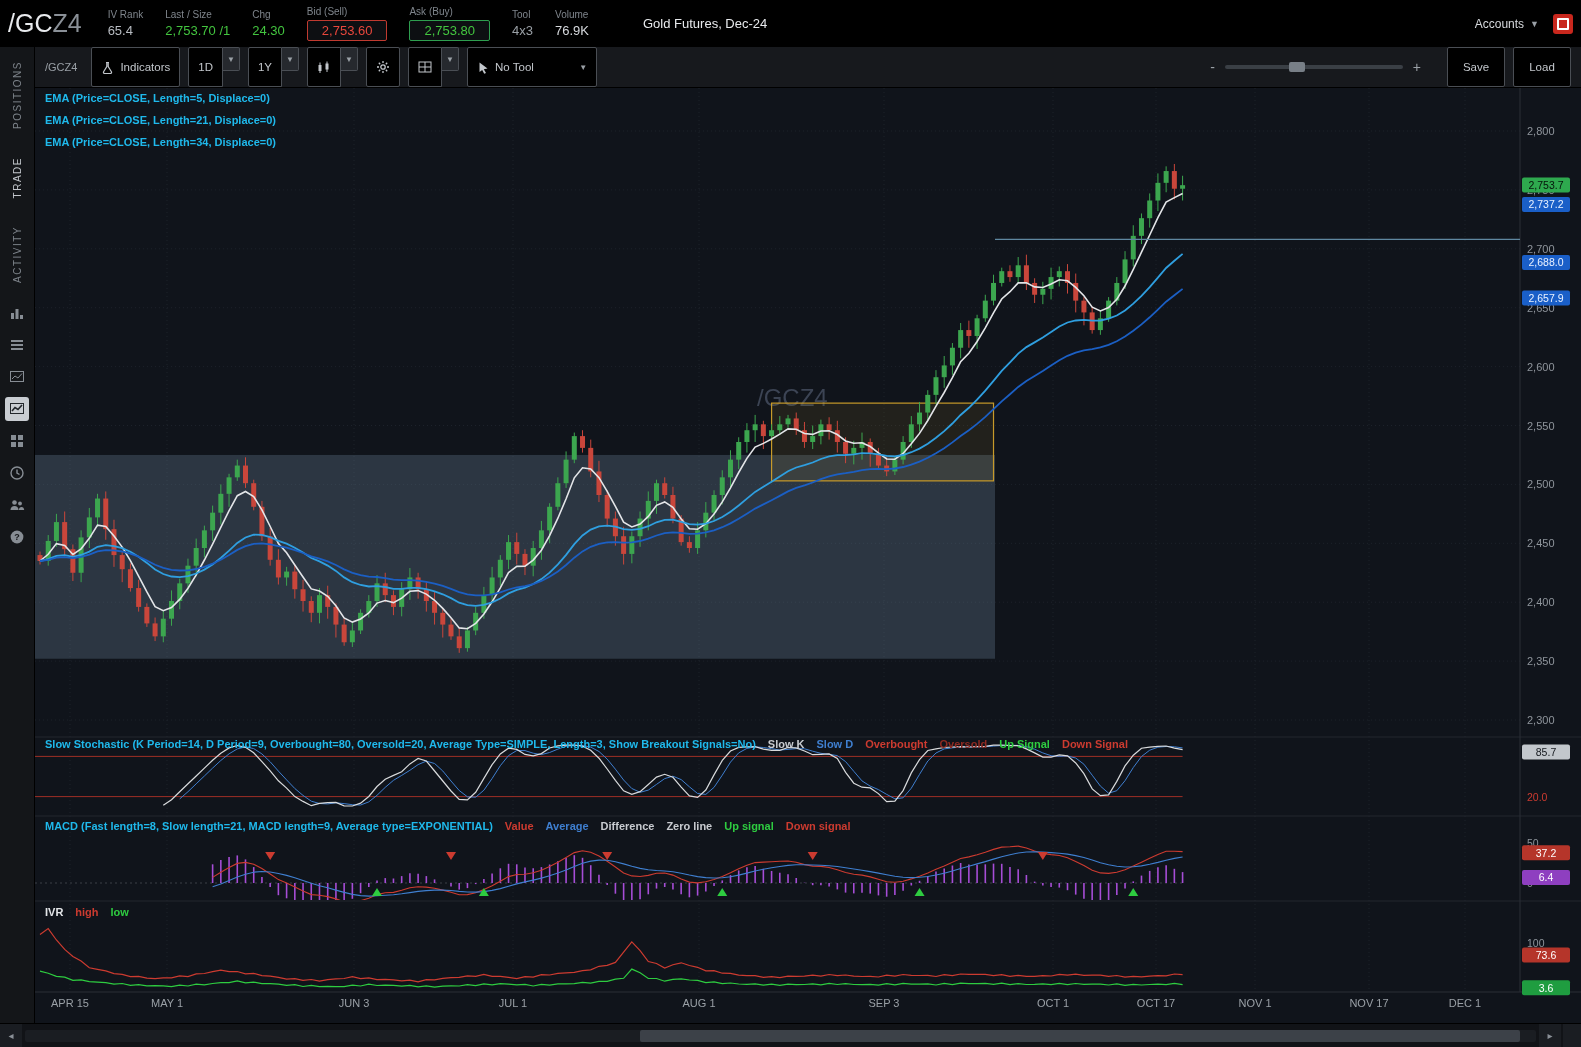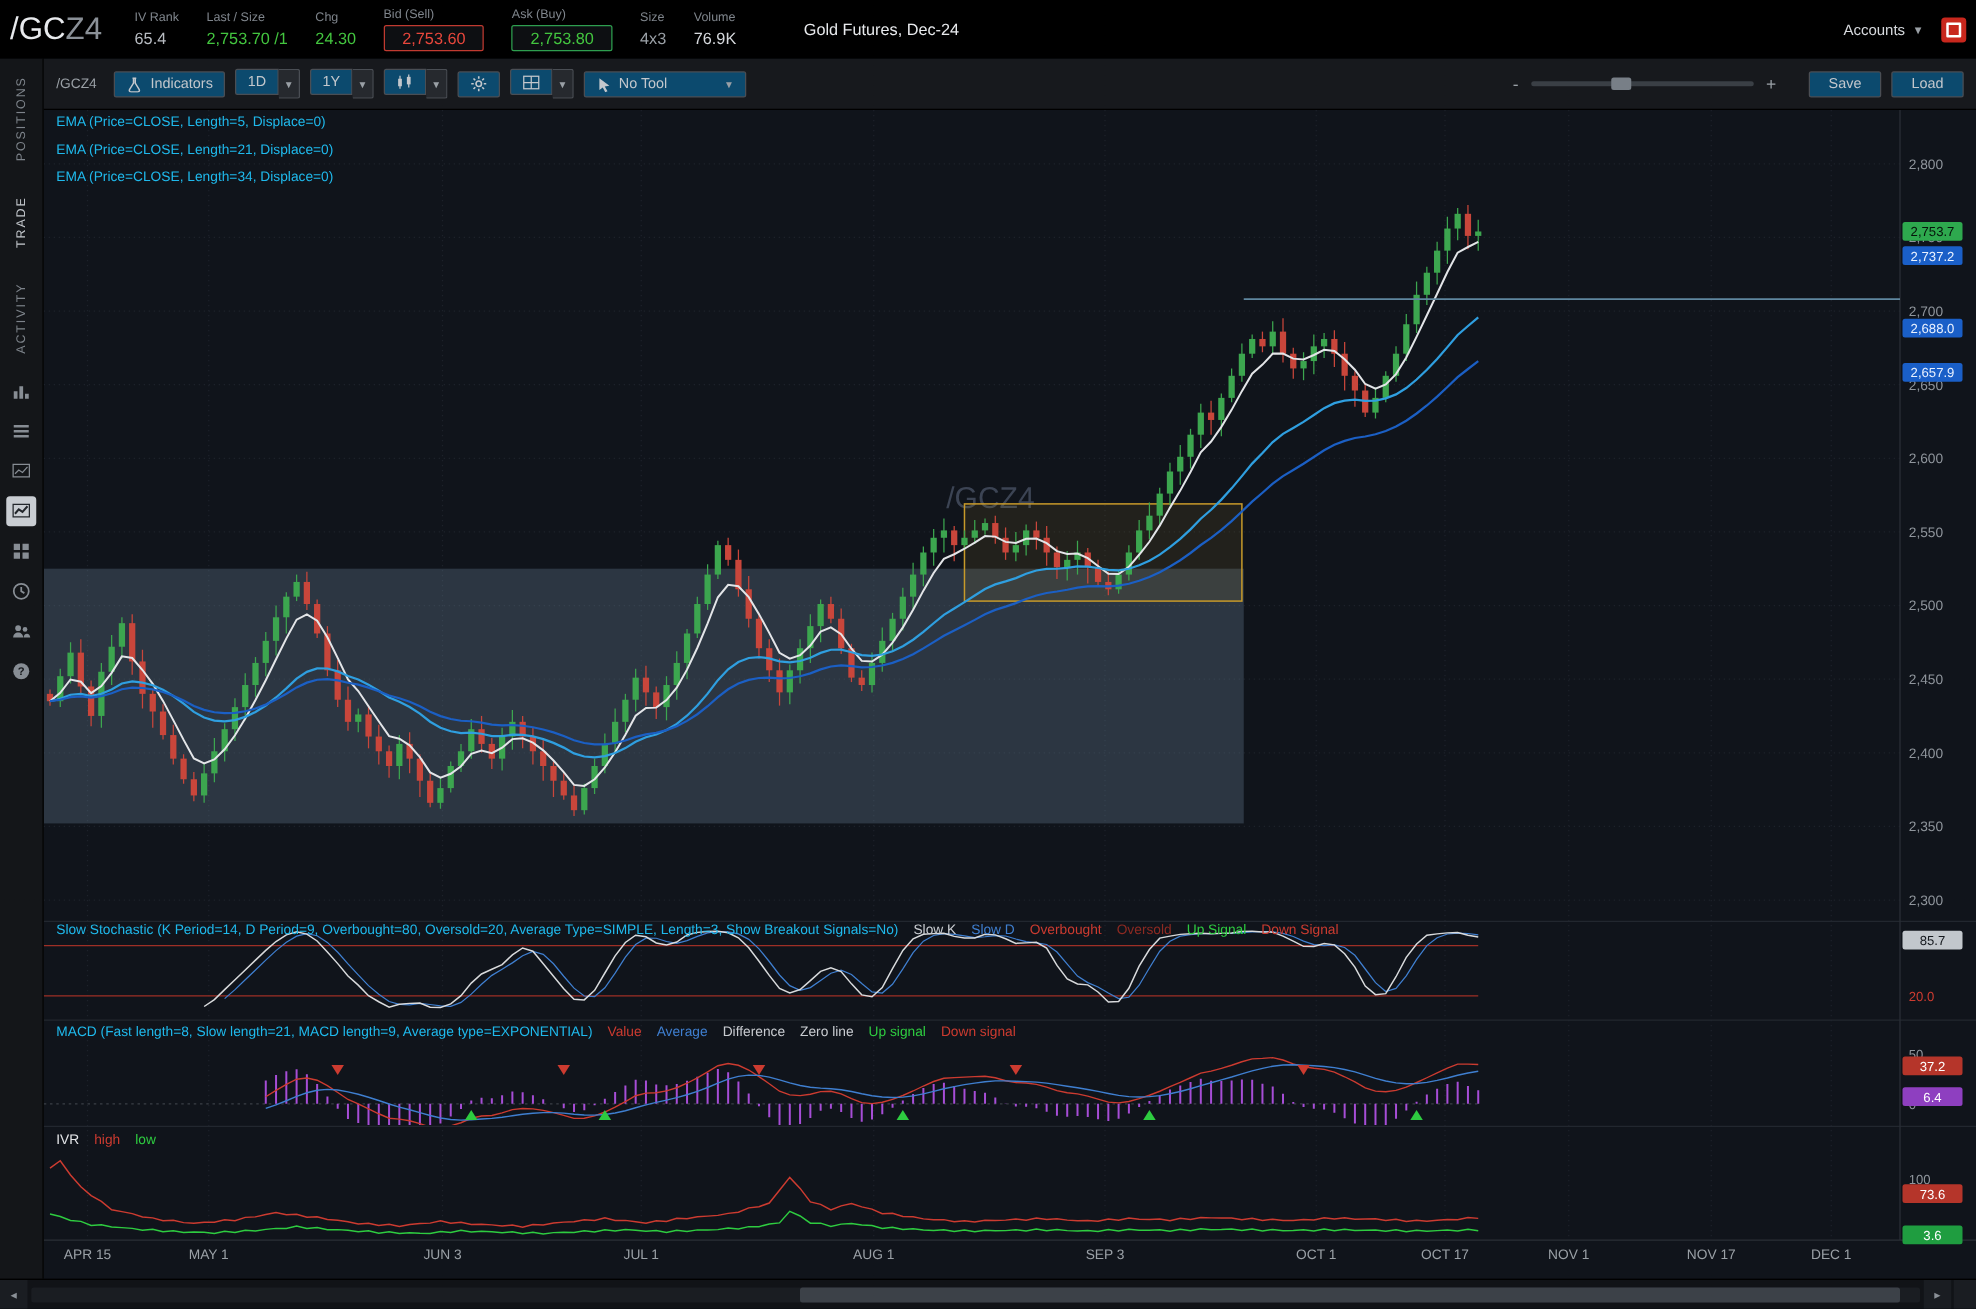--- a/index.html
+++ b/index.html
@@ -29,38 +29,38 @@
         color:#7d838a;margin:14px 0;cursor:pointer;}
   .vtab.active{color:#c3c7cc;}
   .sico{width:24px;height:24px;margin:4px 0;display:flex;align-items:center;justify-content:center;
         border-radius:3px;cursor:pointer;}
   .sico svg{display:block;}
   .sico.active{background:#c9cdd2;}
   
   .toolbar{position:absolute;left:35px;top:47px;width:1546px;height:41px;background:#17191d;
            border-bottom:1px solid #000;display:flex;align-items:center;box-sizing:border-box;padding:0 10px;gap:8px;}
   .tb-sym{font-size:11px;color:#9aa0a6;margin-right:6px;}
-  .tbtn{height:21px;background:#0c4a6e;border:1px solid #4a4e54;border-radius:2px;color:#c3c7cc;
+  .tbtn{height:40px;background:#000000;border:1px solid #4a4e54;border-radius:2px;color:#c3c7cc;
         font-size:11.5px;display:flex;align-items:center;padding:0 9px;gap:6px;cursor:pointer;box-sizing:border-box;}
   .split{display:flex;}
   .split .tbtn{border-radius:2px 0 0 2px;}
   .split .car-seg{width:17px;height:24px;background:#26292e;border:1px solid #4a4e54;border-left:none;
         border-radius:0 2px 2px 0;display:flex;align-items:center;justify-content:center;color:#9aa0a6;font-size:8px;cursor:pointer;box-sizing:border-box;}
   .tool-dd{width:130px;justify-content:flex-start;}
   .tool-dd .grow{flex:1;}
   .tspacer{flex:1;}
   .zoomwrap{display:flex;align-items:center;gap:10px;margin-right:18px;color:#9aa0a6;font-size:14px;}
   .ztrack{width:178px;height:4px;background:#3a3f45;border-radius:2px;position:relative;}
   .zthumb{position:absolute;top:-3px;left:36%;width:16px;height:10px;background:#787f87;border-radius:2px;cursor:pointer;}
   .savebtn{width:58px;justify-content:center;}
   
   .chartwrap{position:absolute;left:35px;top:88px;width:1546px;height:935px;background:#10141b;}
   .chartwrap svg{position:absolute;left:0;top:0;}
   .legend-row{position:absolute;left:10px;font-size:11px;white-space:nowrap;z-index:5;cursor:pointer;}
-  .legend-row span{margin-right:12px;}
+  .legend-row span{margin-right:12px;font-weight:bold;}
   
   .hscroll{position:absolute;left:0;bottom:0;width:1581px;height:24px;background:#111317;
            display:flex;align-items:center;box-sizing:border-box;border-top:1px solid #000;}
   .sarrow{width:22px;height:100%;display:flex;align-items:center;justify-content:center;color:#8a9097;
           font-size:10px;cursor:pointer;background:#1a1d22;}
   .strack{flex:1;height:12px;background:#1a1d22;border-radius:2px;margin:0 3px;position:relative;}
   .sthumb{position:absolute;left:615px;top:0;width:880px;height:12px;background:#3c4148;border-radius:2px;cursor:grab;}
   .scorner{width:18px;height:100%;background:#1a1d22;margin-left:2px;}
 </style>
 </head>
@@ -83,21 +83,21 @@
   </div>
   <div class="hcol">
     <span class="lbl">Bid (Sell)</span>
     <span class="valbox box-red" style="color:#e8473c">2,753.60</span>
   </div>
   <div class="hcol">
     <span class="lbl">Ask (Buy)</span>
     <span class="valbox box-green" style="color:#43c53f">2,753.80</span>
   </div>
   <div class="hcol">
-    <span class="lbl">Size</span>
+    <span class="lbl">Tool</span>
     <span class="val" style="color:#9aa0a6">4x3</span>
   </div>
   <div class="hcol">
     <span class="lbl">Volume</span>
     <span class="val" style="color:#d6d9dd">76.9K</span>
   </div>
 
   <div class="desc">Gold Futures, Dec-24</div>
   <div class="hspacer"></div>
   <div class="accounts">

